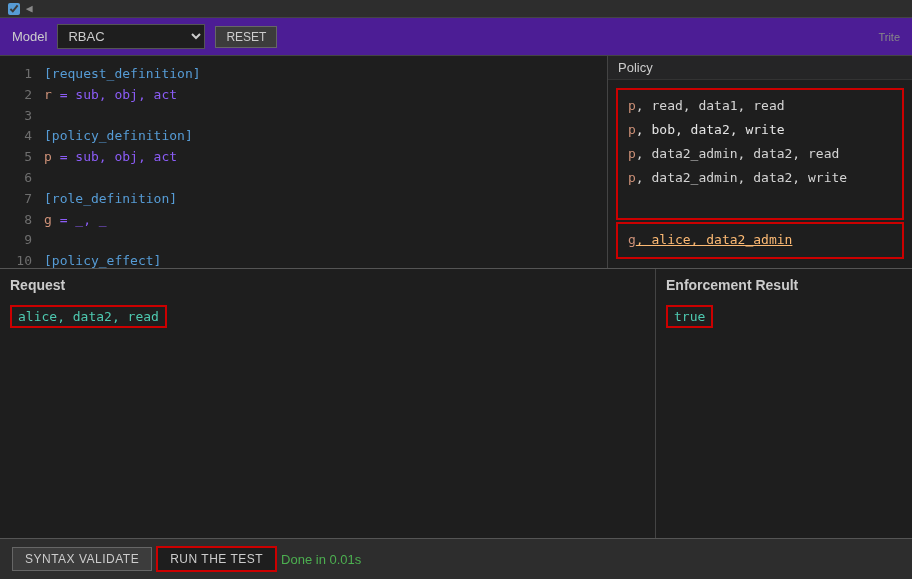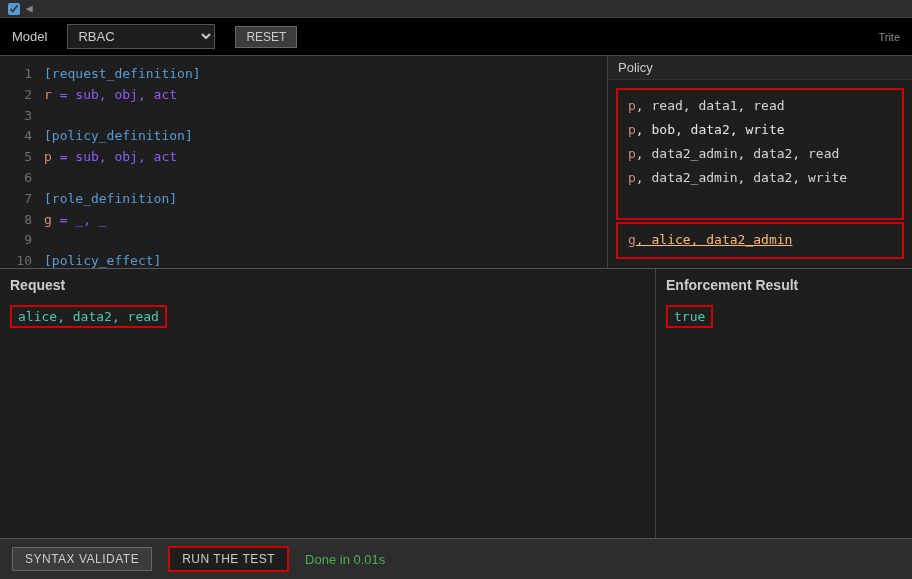--- a/index.html
+++ b/index.html
@@ -9,26 +9,26 @@
       color: #d4d4d4;
       width: 912px;
       height: 579px;
       overflow: hidden;
       display: flex;
       flex-direction: column;
     }
 
     
     .top-bar {
-      background: #000000;
+      background: #4c1d95;
       border-bottom: 1px solid #444;
       padding: 6px 12px;
       display: flex;
       align-items: center;
-      gap: 20px;
+      gap: 10px;
       flex-shrink: 0;
     }
     .model-label {
       color: #ccc;
       font-size: 13px;
       font-family: Arial, sans-serif;
     }
     .model-select {
       background: #1e1e1e;
       color: #ccc;
@@ -176,21 +176,21 @@
       overflow: auto;
     }
 
     
     .footer {
       background: #2d2d2d;
       border-top: 1px solid #555;
       padding: 7px 12px;
       display: flex;
       align-items: center;
-      gap: 16px;
+      gap: 4px;
       flex-shrink: 0;
     }
 
     .footer-btn {
       background: #3c3c3c;
       color: #ccc;
       border: 1px solid #666;
       padding: 4px 12px;
       font-size: 12px;
       cursor: pointer;

